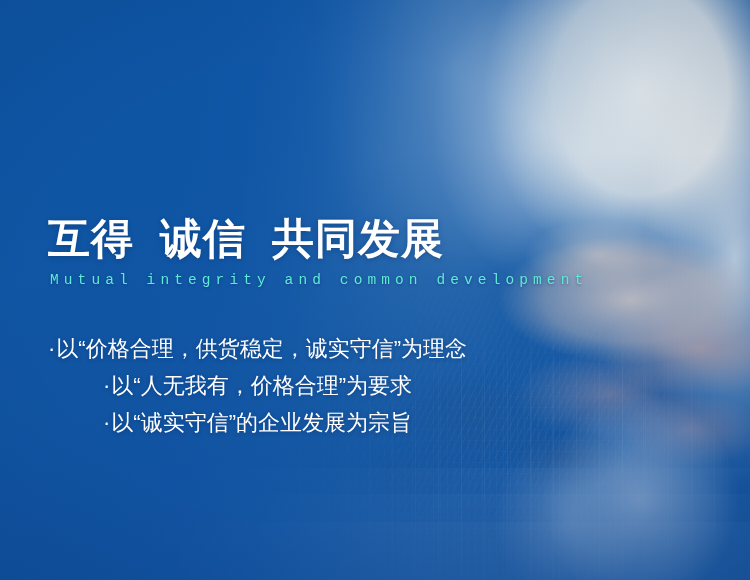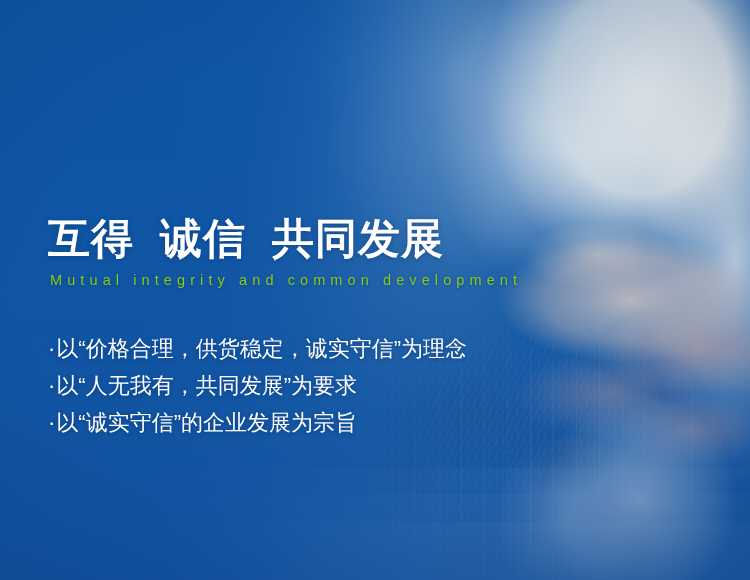--- a/index.html
+++ b/index.html
@@ -1,15 +1,15 @@
 <!DOCTYPE html>
 <html><head>
 <meta charset="utf-8">
 <style>
-  * { margin:0; padding:0; box-sizing:border-box; }
+  * { margin:0; padding:0; box-sizing:border-box;text-align:center; }
   html,body { width:750px; height:580px; overflow:hidden; background:#0e55a4; }
   body { font-family:"Liberation Sans","DejaVu Sans",sans-serif; }
 
   #banner {
     position:relative;
     width:750px; height:580px;
     overflow:hidden;
     background:#0e55a4;
   }
 
@@ -126,26 +126,27 @@
     font-weight:bold;
     line-height:1;
     letter-spacing:1px;
     white-space:nowrap;
     text-shadow:0 1px 5px rgba(10,40,90,.40);
   }
   #headline .gap { display:inline-block; width:26px; }
 
   #subhead {
     position:absolute; top:272px; left:2px;
-    color:#84cc16;
+    color:#5eead4;
     font-size:14.5px;
     font-weight:normal;
     letter-spacing:5.1px;
     white-space:nowrap;
     text-shadow:0 1px 3px rgba(10,40,90,.45);
+    font-family:Liberation Mono, monospace;
   }
 
   #bullets {
     position:absolute; top:330px; left:0;
     list-style:none;
   }
   #bullets li {
     color:#ffffff;
     font-size:22px;
     font-weight:normal;
@@ -180,21 +181,21 @@
       <span>互得</span><span class="gap"></span><span>诚信</span><span class="gap"></span><span>共同发展</span>
     </div>
 
     <div id="subhead">Mutual integrity and common development</div>
 
     <ul id="bullets">
       <li>
         <span class="dot">·</span><span>以“价格合理，供货稳定，诚实守信”为理念</span>
       </li>
       <li>
-        <span class="dot">·</span><span>以“人无我有，共同发展”为要求</span>
+        <span class="dot">·</span><span>以“人无我有，价格合理”为要求</span>
       </li>
       <li>
         <span class="dot">·</span><span>以“诚实守信”的企业发展为宗旨</span>
       </li>
     </ul>
 
   </div>
 </div>
 
 </body></html>

